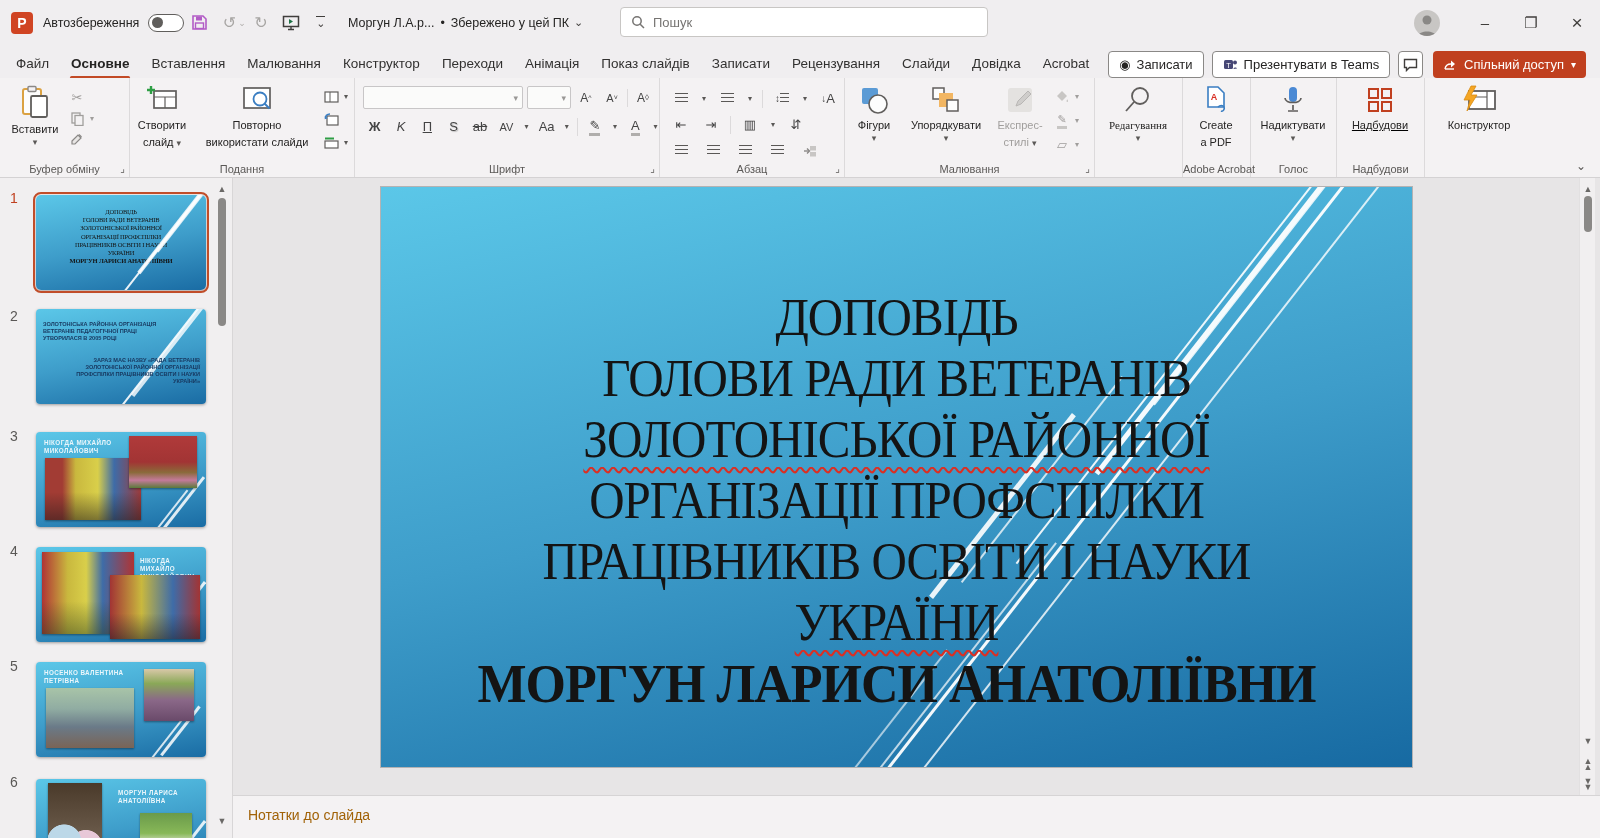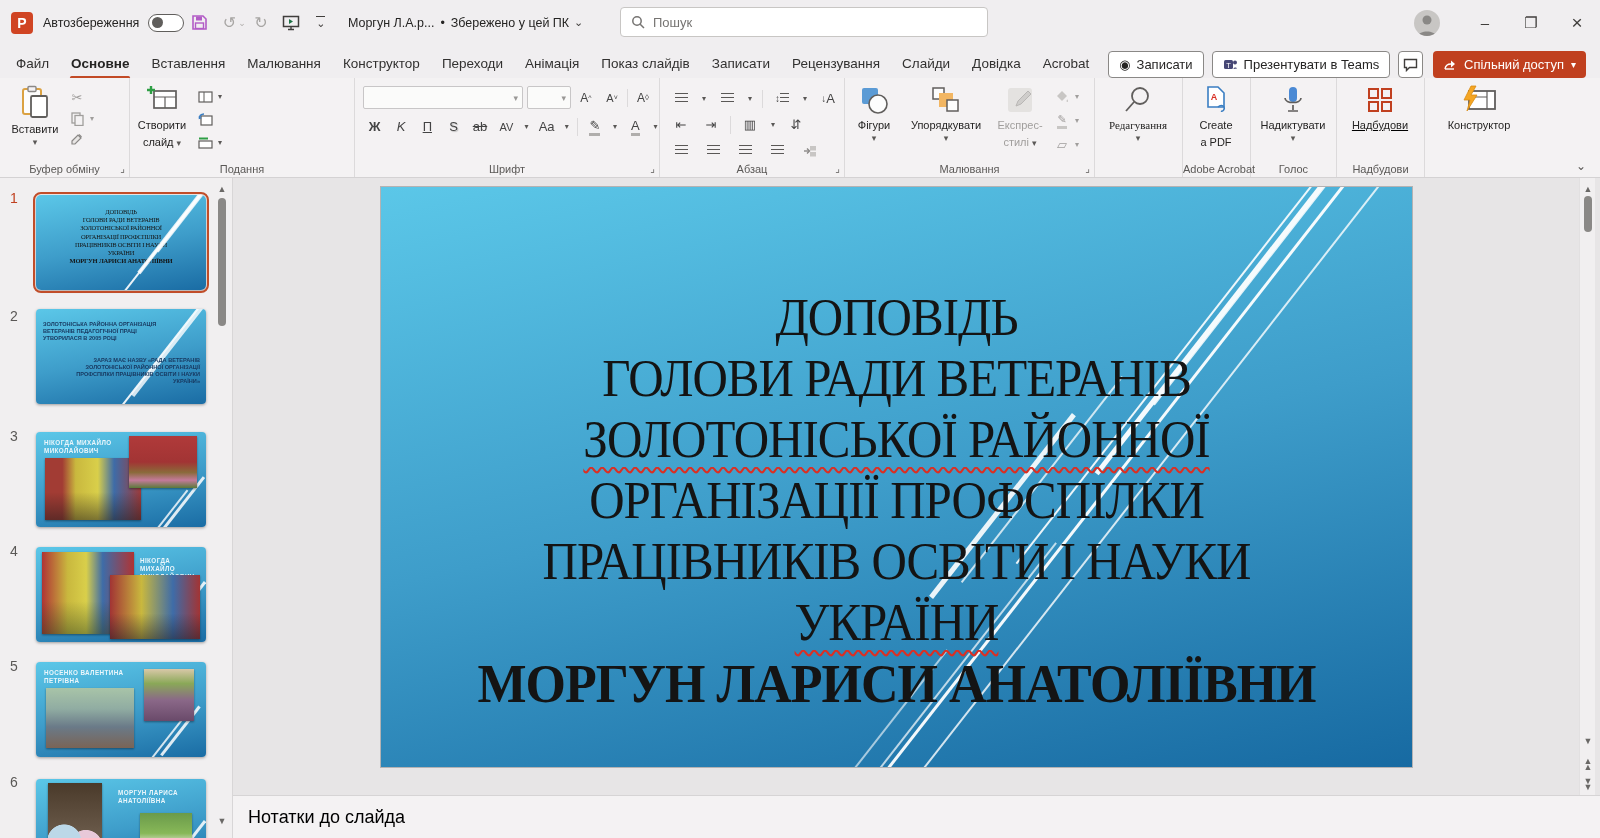--- a/index.html
+++ b/index.html
@@ -72,21 +72,21 @@
   #slide-text .ln.sq { text-decoration:underline wavy #d93025 1.5px; text-underline-offset:9px; }
 
   
   .sb-arrow { position:absolute; font-size:9px; color:#6a6866; text-align:center; width:14px; }
   .sb-thumb { position:absolute; width:8px; border-radius:4px; background:#8a8886; }
   #v-scroll { position:absolute; right:5px; top:0; width:16px; height:617px; background:#f1eff0; border-left:1px solid #e2e0e1; }
   .dblarrow { position:absolute; width:14px; text-align:center; font-size:9px; line-height:6px; color:#6a6866; }
   #th-scroll { position:absolute; right:3px; top:6px; width:14px; height:648px; }
 
   #notesbar { position:absolute; left:233px; top:795px; width:1367px; height:43px; background:#f4f2f3; border-top:1px solid #d6d4d5; }
-  #notesbar .ph { margin:11px 0 0 15px; font-size:18px; color:#000000; }
+  #notesbar .ph { margin:11px 0 0 15px; font-size:14px; color:#a16207; }
 </style>
 </head>
 <body>
 
 <div id="titlebar">
   <div class="ppt-logo">
       <span>P</span>
     </div>
   <span class="tb-label">Автозбереження</span>
   <div class="toggle">
@@ -235,20 +235,29 @@
     <div style="display:flex;">
       <div class="bigbtn" style="width:64px;">
         <svg width="32" height="30" viewBox="0 0 32 30">
             <rect x="8" y="6" width="22" height="17" fill="#fff" stroke="#605e5c" stroke-width="1.7"></rect>
             <path d="M8 12h22M19 12v11" stroke="#605e5c" stroke-width="1.2"></path>
             <path d="M5 1v8M1 5h8" stroke="#2e9e44" stroke-width="2.4"></path>
           </svg>
         <span class="lbl">Створити</span>
         <span class="lbl"><span>слайд</span> <span class="chev">▾</span></span>
       </div>
+      <div class="bigbtn" style="width:126px;">
+        <svg width="34" height="30" viewBox="0 0 34 30">
+            <rect x="4" y="3" width="26" height="20" fill="#fff" stroke="#605e5c" stroke-width="1.7"></rect>
+            <circle cx="20" cy="14" r="6.5" fill="rgba(255,255,255,.7)" stroke="#3a7ec2" stroke-width="1.8"></circle>
+            <path d="M24.5 18.5l5 5" stroke="#3a7ec2" stroke-width="2"></path>
+          </svg>
+        <span class="lbl">Повторно</span>
+        <span class="lbl">використати слайди</span>
+      </div>
       <div style="display:flex;flex-direction:column;margin-top:8px;row-gap:2px;">
         <div style="display:flex;align-items:center;">
           <div class="smbtn">
               <svg width="15" height="12" viewBox="0 0 15 12">
                 <rect x="1" y="1" width="13" height="10" fill="#fff" stroke="#605e5c" stroke-width="1.2"></rect>
                 <path d="M6 1v10" stroke="#605e5c" stroke-width="1"></path>
               </svg>
             </div>
           <span class="smchev">▾</span>
         </div>

